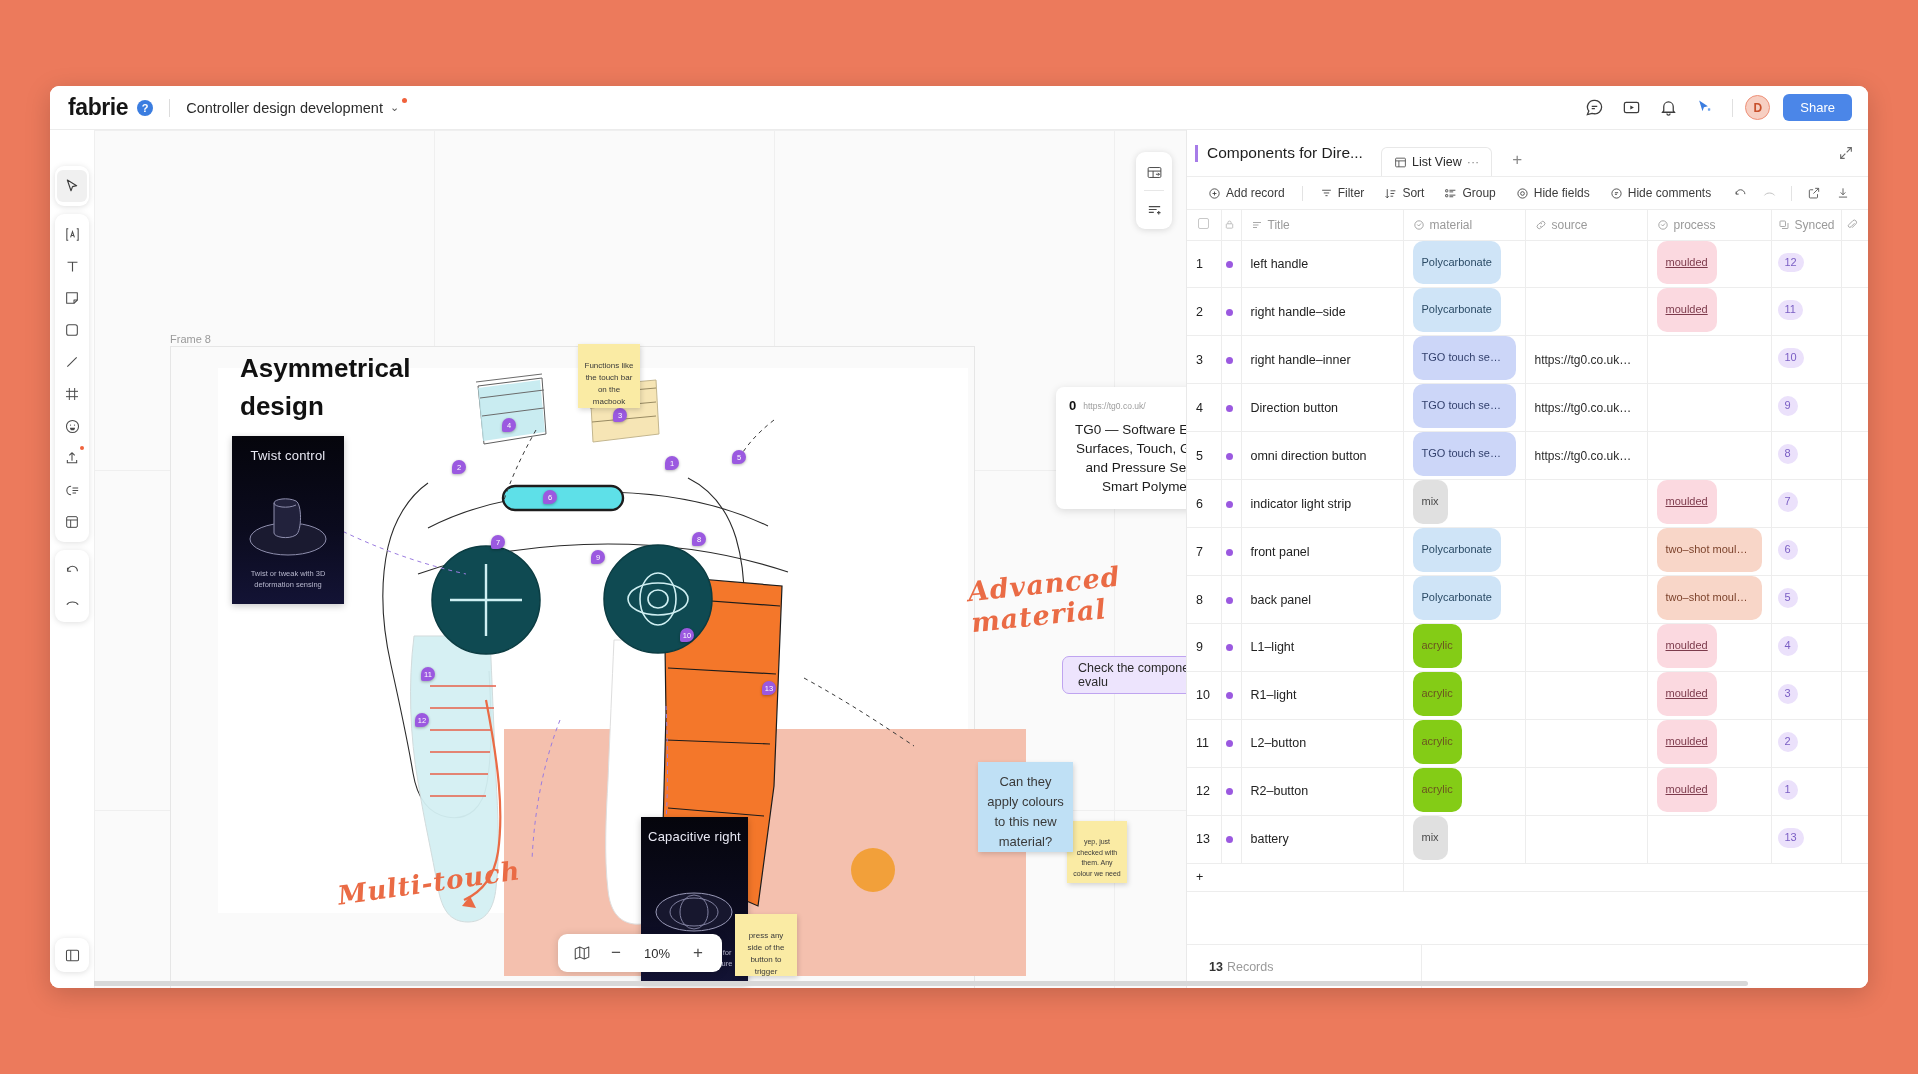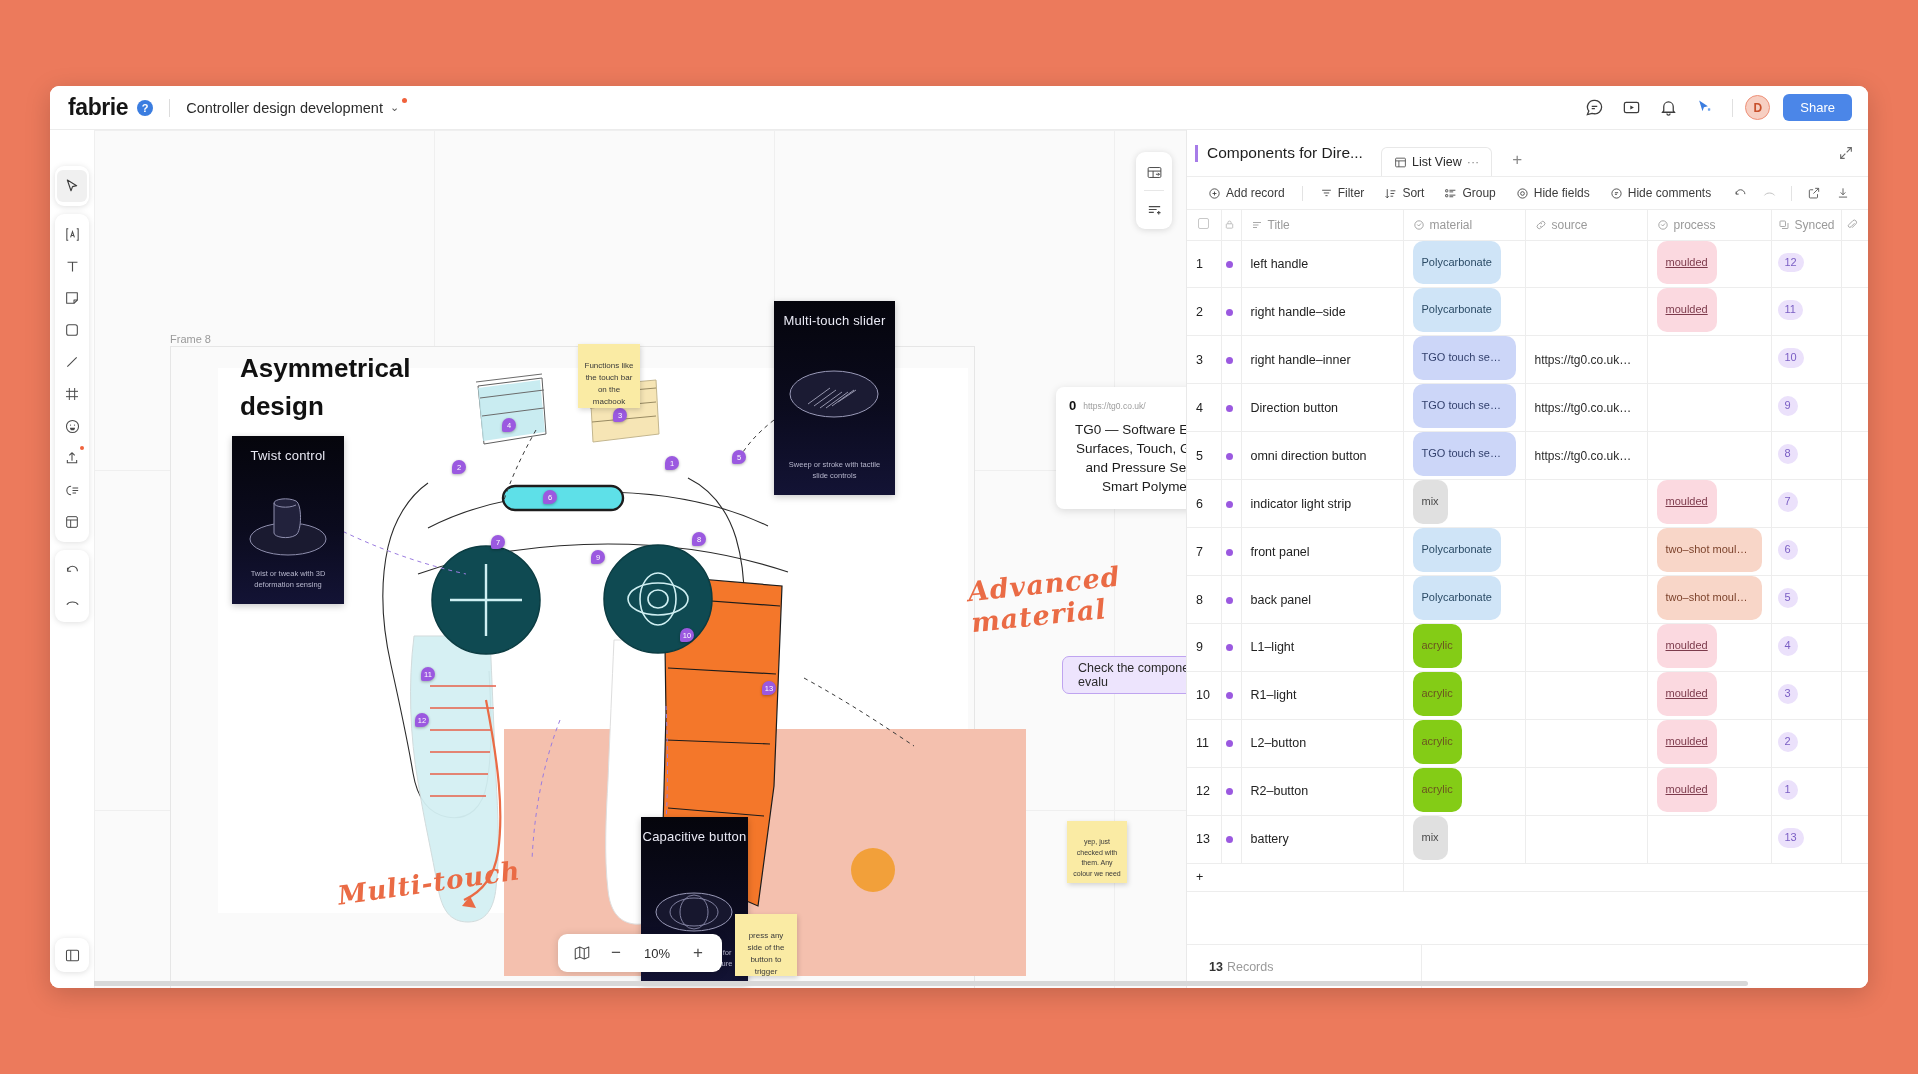--- a/index.html
+++ b/index.html
@@ -549,44 +549,35 @@
       <div class="card card-dark" id="card-twist">
         <div class="card-title">Twist control</div>
         <svg width="112" height="92" viewBox="0 0 112 92" style="margin-top:14px">
           <ellipse cx="56" cy="62" rx="38" ry="16" fill="#1a1a30" stroke="#8f8fae" stroke-width="1"></ellipse>
           <path d="M42 26c0-4 14-6 22-2 6 3 6 30 0 34-8 5-22 2-22-2z" fill="#22223c" stroke="#8f8fae" stroke-width="1"></path>
           <path d="M42 26c0 4 14 6 22 2" fill="none" stroke="#8f8fae" stroke-width="1"></path>
         </svg>
         <div class="card-sub">Twist or tweak with 3D deformation sensing</div>
       </div>
 
-      <div class="card card-dark" id="card-slider">
-        <div class="card-title">Multi-touch slider</div>
-        <svg width="121" height="100" viewBox="0 0 121 100" style="margin-top:18px">
-          <ellipse cx="60" cy="48" rx="44" ry="23" fill="#1b1b33" stroke="#9a9ab8" stroke-width="1"></ellipse>
-          <g stroke="#b5b5cc" stroke-width="1" opacity="0.8">
-            <path d="M34 58l22-16M40 60l22-16M46 62l22-16M52 62l22-16M58 60l22-16M64 56l18-12"></path>
-          </g>
-        </svg>
-        <div class="card-sub">Sweep or stroke with tactile slide controls</div>
-      </div>
 
       <div class="card card-dark" id="card-capacitive">
-        <div class="card-title">Capacitive button</div>
+        <div class="card-title">Capacitive right</div>
         <svg width="107" height="90" viewBox="0 0 107 90" style="margin-top:20px">
           <ellipse cx="53" cy="48" rx="38" ry="19" fill="#17172e" stroke="#9a9ab8" stroke-width="1"></ellipse>
           <ellipse cx="53" cy="48" rx="24" ry="14" fill="none" stroke="#8b8bab" stroke-width="0.9"></ellipse>
           <ellipse cx="53" cy="48" rx="14" ry="17" fill="none" stroke="#8b8bab" stroke-width="0.9"></ellipse>
         </svg>
         <div class="card-sub">Capacitive sensing for different level pressure</div>
       </div>
 
       <div class="sticky sticky-yellow" id="note-functions">Functions like the touch bar on the macbook</div>
       <div class="sticky sticky-yellow" id="note-press">press any side of the button to trigger different effect</div>
       <div class="sticky sticky-yellow" id="note-yep">yep, just checked with them. Any colour we need</div>
+      <div class="sticky sticky-blue" id="note-canthey">Can they apply colours to this new material?</div>
 
       <div class="link-card">
         <div class="link-row">
           <span class="link-fav">0</span>
           <span class="link-url">https://tg0.co.uk/</span>
         </div>
         <div class="link-title">TG0 — Software Enabled Surfaces, Touch, Gesture and Pressure Sensing Smart Polymers.</div>
       </div>
 
       <div class="cta-purple">Check the components for evalu</div>

